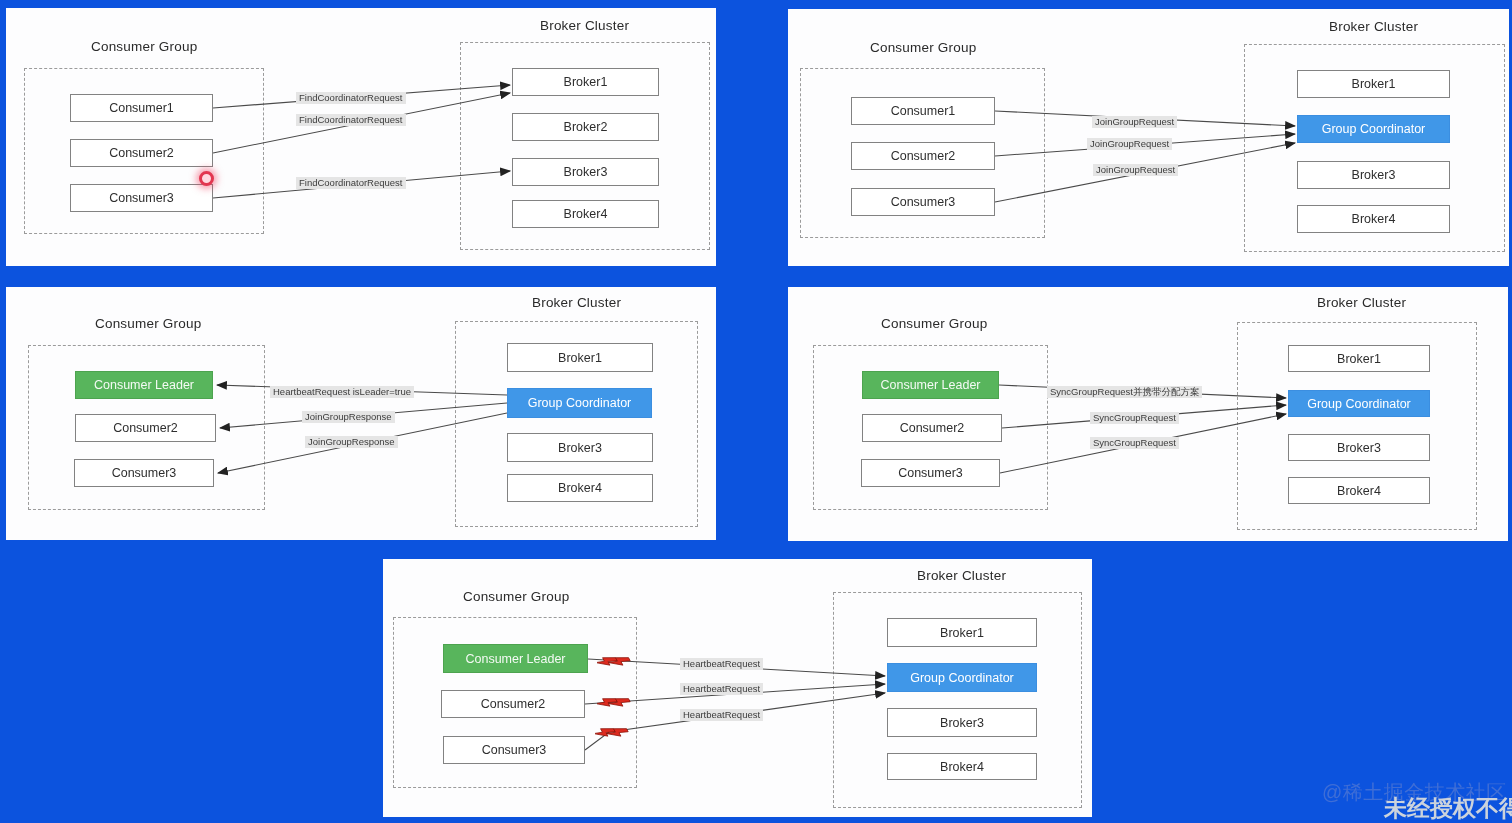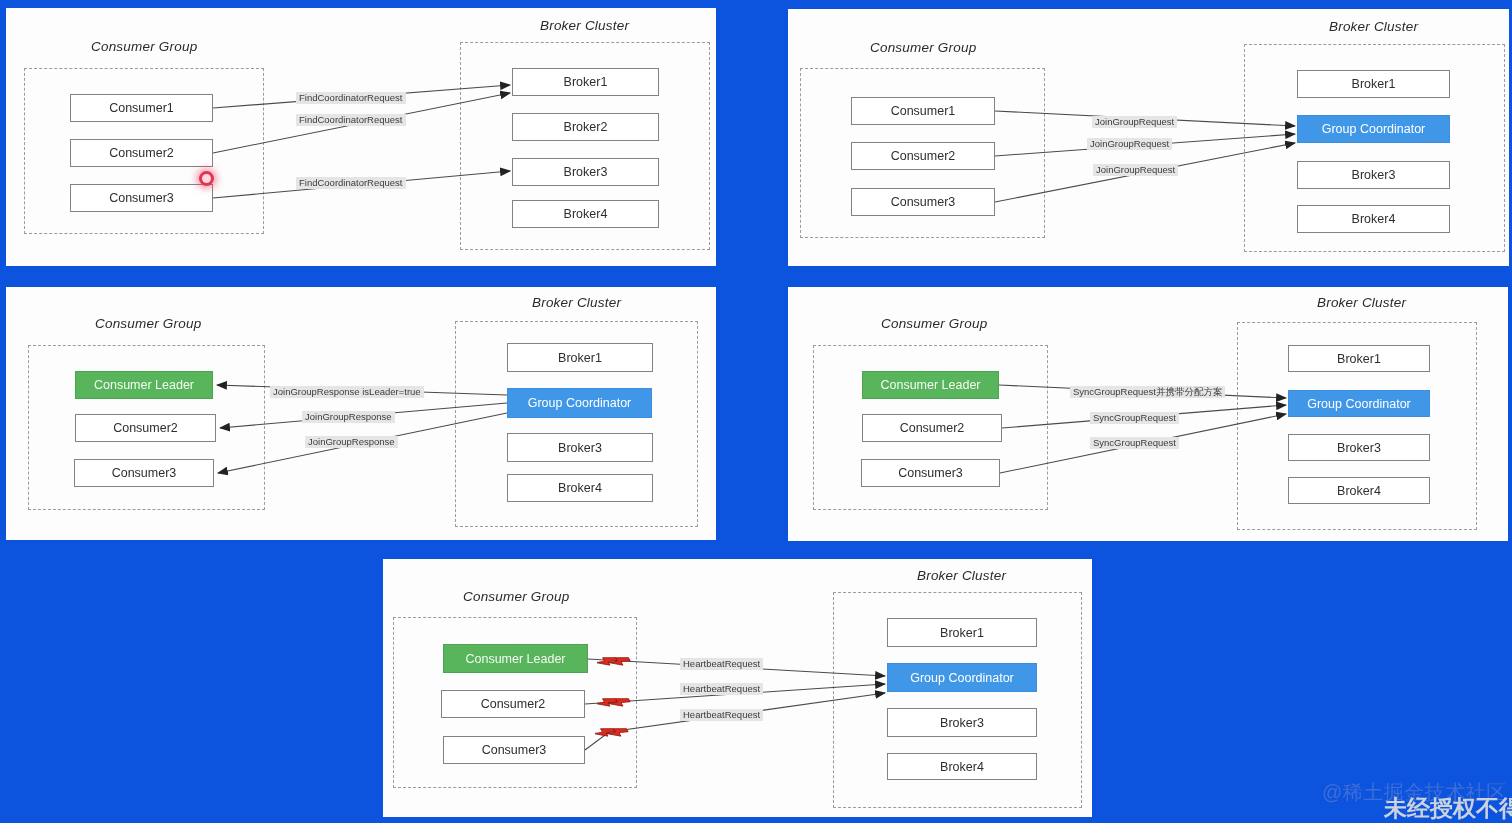--- a/index.html
+++ b/index.html
@@ -3,21 +3,21 @@
 <meta charset="utf-8">
 <style>
   html,body{margin:0;padding:0;}
   #screen{
     position:relative;width:1512px;height:823px;overflow:hidden;
     background:#0c53de;
     font-family:"Liberation Sans","DejaVu Sans",sans-serif;
   }
   .panel{position:absolute;background:#fdfdfe;}
   .group-title,.cluster-title{
-    position:absolute;font-size:13.5px;color:#2a2a2a;white-space:nowrap;letter-spacing:.2px;font-style:italic;
+    position:absolute;font-size:13.5px;color:#2a2a2a;white-space:nowrap;letter-spacing:.2px;
   }
   .dashed-box{position:absolute;border:1.4px dashed #9b9b9b;box-sizing:border-box;}
   .node{
     position:absolute;display:flex;align-items:center;justify-content:center;
     background:#ffffff;border:1.4px solid #828282;box-sizing:border-box;
     font-size:12.5px;color:#2e2e2e;white-space:nowrap;
   }
   .node.green{background:#58b55c;border-color:#4da34f;color:#f4faf4;}
   .node.blue{background:#4097e8;border-color:#3b8ee0;color:#ffffff;}
   .msg-label{
@@ -125,21 +125,21 @@
       <line x1="501" y1="116" x2="214" y2="141" marker-end="url(#p3m)"></line>
       <line x1="501" y1="126" x2="212" y2="186" marker-end="url(#p3m)"></line>
     </svg>
     <div class="node green" style="left:69px;top:84px;width:138px;height:28px">Consumer Leader</div>
     <div class="node" style="left:69px;top:127px;width:141px;height:28px">Consumer2</div>
     <div class="node" style="left:68px;top:172px;width:140px;height:28px">Consumer3</div>
     <div class="node" style="left:501px;top:56px;width:146px;height:29px">Broker1</div>
     <div class="node blue" style="left:501px;top:101px;width:145px;height:30px">Group Coordinator</div>
     <div class="node" style="left:501px;top:146px;width:146px;height:29px">Broker3</div>
     <div class="node" style="left:501px;top:187px;width:146px;height:28px">Broker4</div>
-    <div class="msg-label" style="left:264px;top:99px">JoinGroupResponse isLeader=true</div>
+    <div class="msg-label" style="left:264px;top:99px">HeartbeatRequest isLeader=true</div>
     <div class="msg-label" style="left:296px;top:124px">JoinGroupResponse</div>
     <div class="msg-label" style="left:299px;top:149px">JoinGroupResponse</div>
   </section>
 
   <section class="panel" style="left:788px;top:287px;width:720px;height:254px">
     <div class="group-title" style="left:93px;top:29px">Consumer Group</div>
     <div class="cluster-title" style="left:529px;top:8px">Broker Cluster</div>
     <div class="dashed-box" style="left:25px;top:58px;width:235px;height:165px"></div>
     <div class="dashed-box" style="left:449px;top:35px;width:240px;height:208px"></div>
     <svg class="arrows" viewBox="0 0 720 254">
@@ -152,21 +152,21 @@
       <line x1="214" y1="141" x2="498" y2="118" marker-end="url(#p4m)"></line>
       <line x1="212" y1="186" x2="498" y2="127" marker-end="url(#p4m)"></line>
     </svg>
     <div class="node green" style="left:74px;top:84px;width:137px;height:28px">Consumer Leader</div>
     <div class="node" style="left:74px;top:127px;width:140px;height:28px">Consumer2</div>
     <div class="node" style="left:73px;top:172px;width:139px;height:28px">Consumer3</div>
     <div class="node" style="left:500px;top:58px;width:142px;height:27px">Broker1</div>
     <div class="node blue" style="left:500px;top:103px;width:142px;height:27px">Group Coordinator</div>
     <div class="node" style="left:500px;top:147px;width:142px;height:27px">Broker3</div>
     <div class="node" style="left:500px;top:190px;width:142px;height:27px">Broker4</div>
-    <div class="msg-label" style="left:282px;top:99px">SyncGroupRequest并携带分配方案</div>
+    <div class="msg-label" style="left:259px;top:99px">SyncGroupRequest并携带分配方案</div>
     <div class="msg-label" style="left:302px;top:125px">SyncGroupRequest</div>
     <div class="msg-label" style="left:302px;top:150px">SyncGroupRequest</div>
   </section>
 
   <section class="panel" style="left:383px;top:559px;width:709px;height:258px">
     <div class="group-title" style="left:80px;top:30px">Consumer Group</div>
     <div class="cluster-title" style="left:534px;top:9px">Broker Cluster</div>
     <div class="dashed-box" style="left:10px;top:58px;width:244px;height:171px"></div>
     <div class="dashed-box" style="left:450px;top:33px;width:249px;height:216px"></div>
     <svg class="arrows" viewBox="0 0 709 258">

